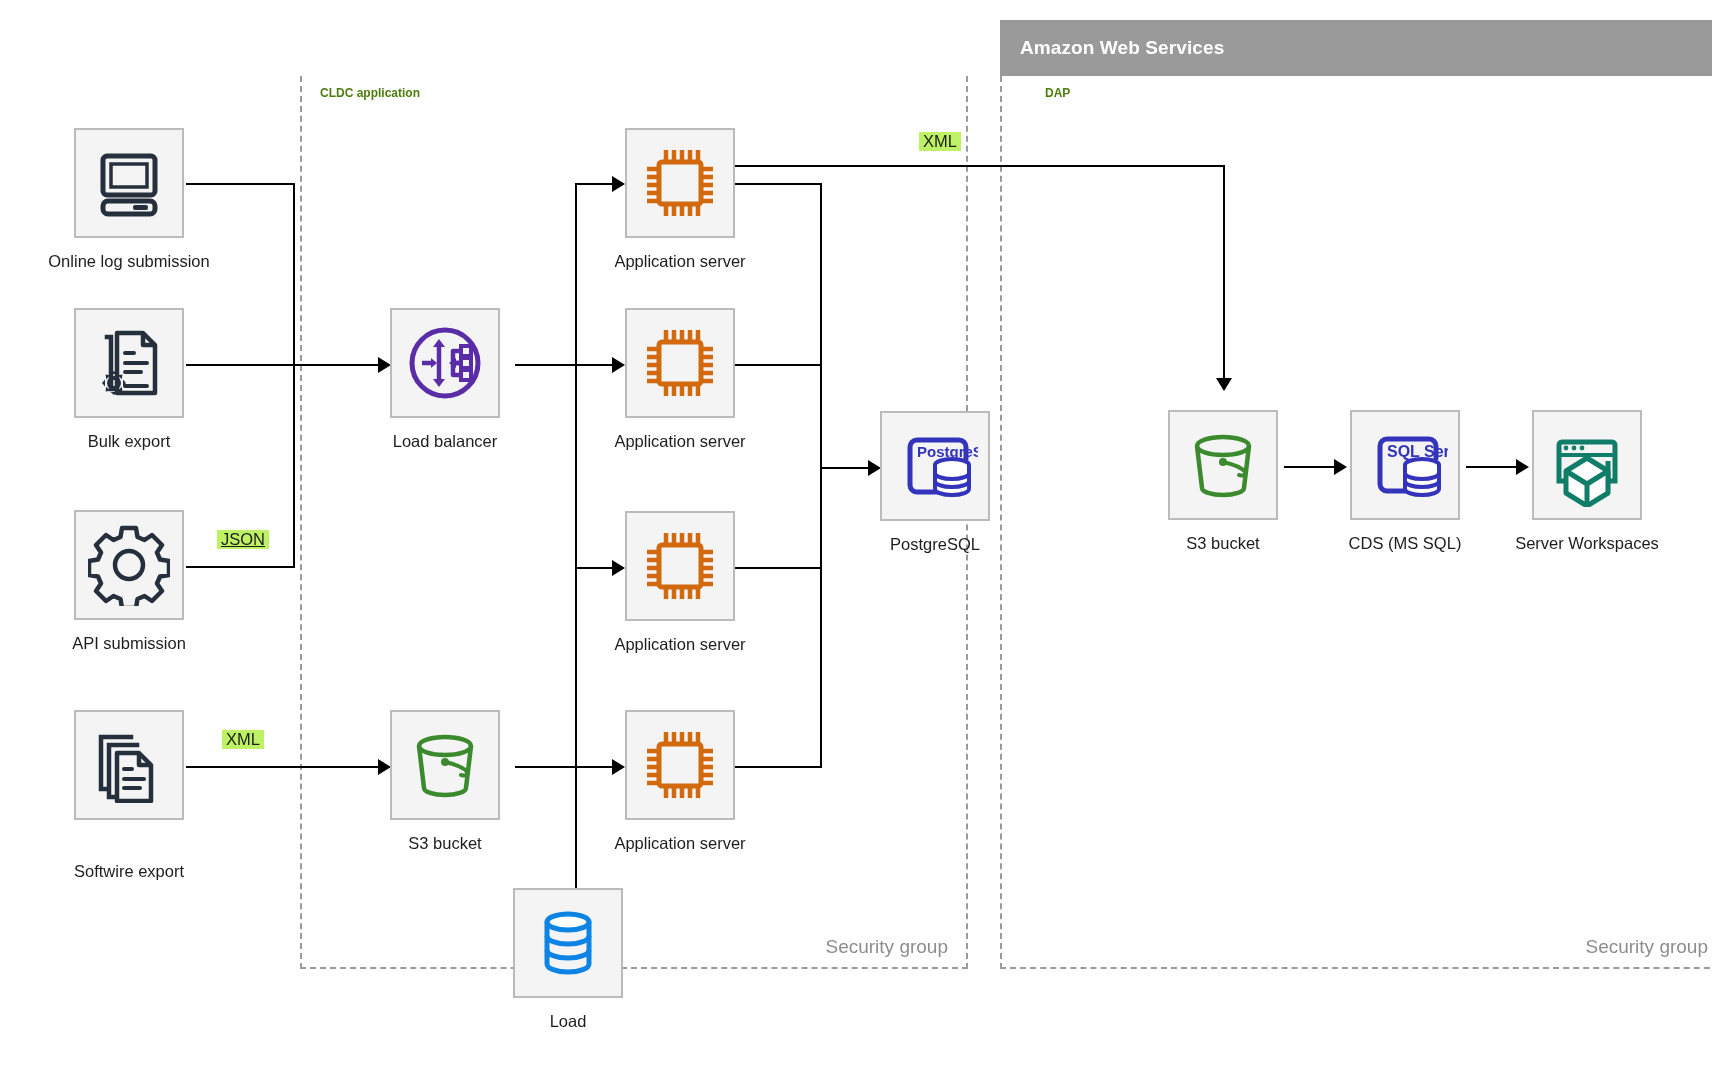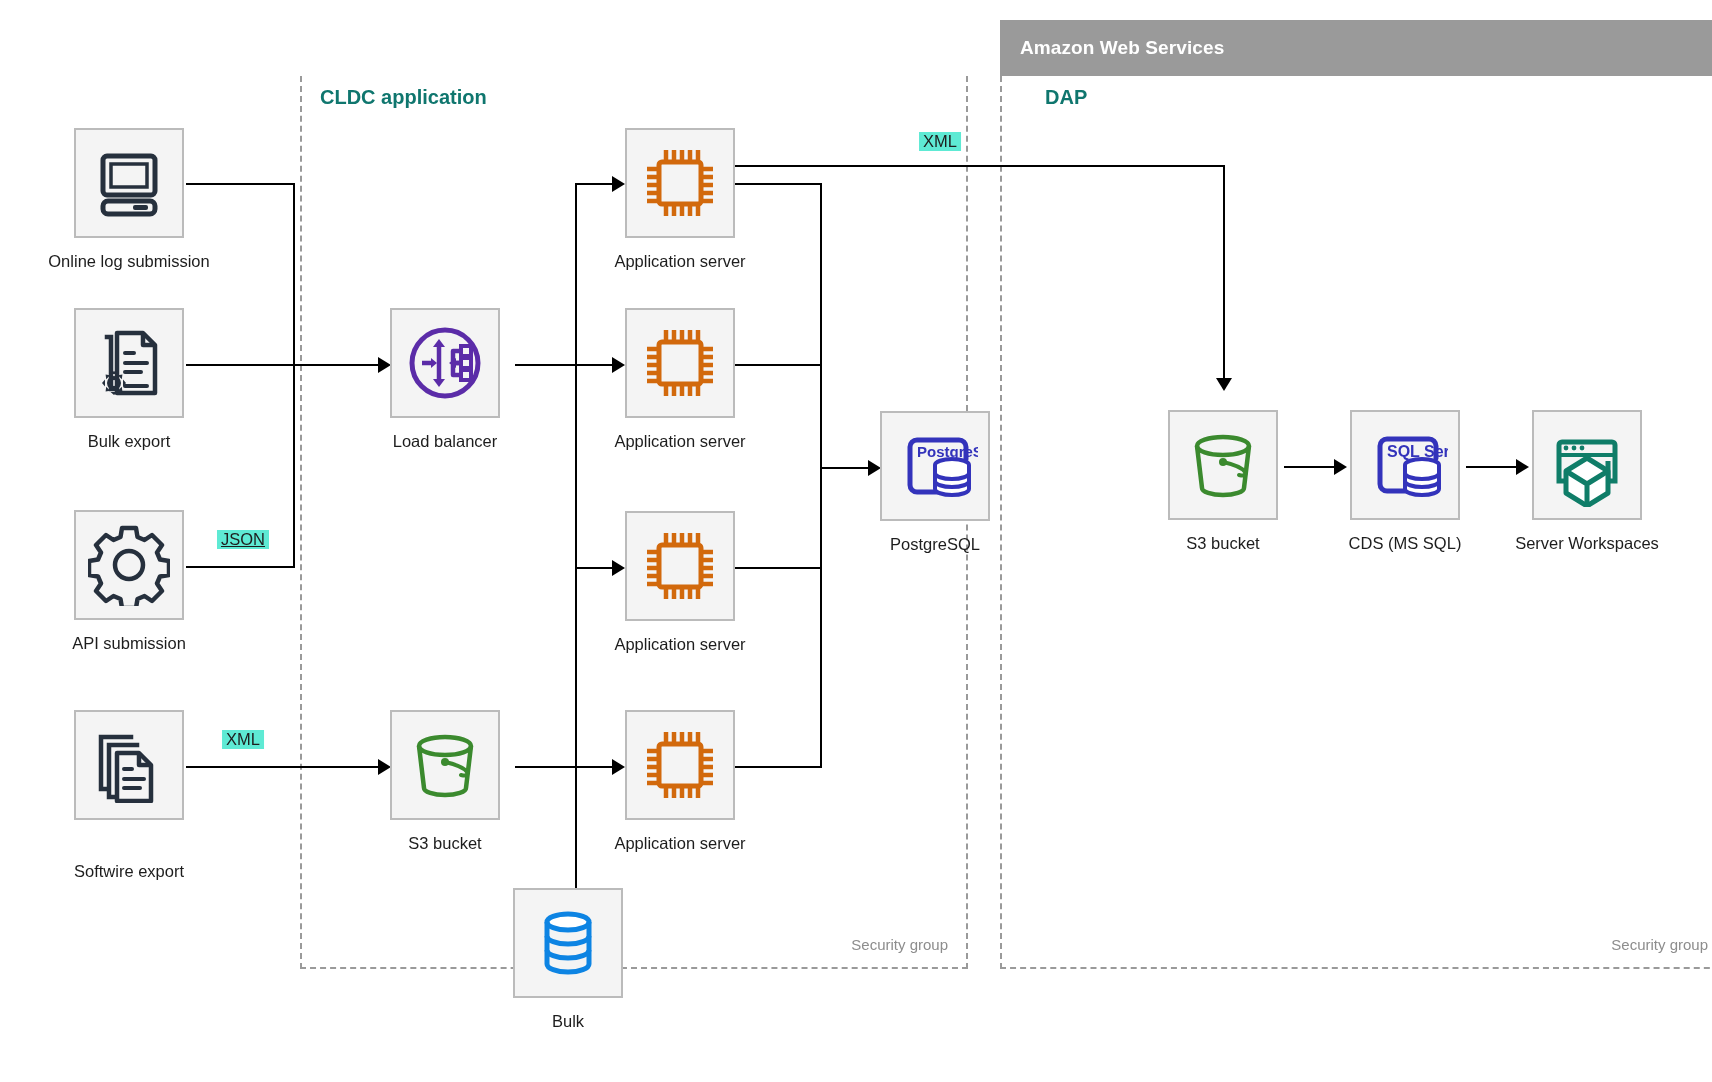--- a/index.html
+++ b/index.html
@@ -34,26 +34,26 @@
   .group-dashed {
     position: absolute;
     border: 2px dashed #9a9a9a;
     border-top: none;
     box-sizing: border-box;
     background: transparent;
   }
   .group-sub {
     position: absolute;
     font-weight: bold;
-    font-size: 20px;
-    color: #0f766e;
+    font-size: 12px;
+    color: #4d7c0f;
   }
   .group-foot {
     position: absolute;
-    font-size: 15px;
+    font-size: 19px;
     color: #8d8d8d;
     text-align: right;
   }
   
   .node {
     position: absolute;
     width: 110px;
     height: 110px;
     background: #f4f4f4;
     border: 2px solid #bbbbbb;
@@ -90,21 +90,21 @@
     width: 0; height: 0;
     border-left: 8px solid transparent;
     border-right: 8px solid transparent;
     border-top: 13px solid #000000;
   }
   .edge-label {
     position: absolute;
     font-size: 16.5px;
     color: #1d1d1d;
     white-space: nowrap;
-    background: #5eead4;
+    background: #bef264;
     padding: 0 4px;
     transform: translateX(-50%);
     text-align: center;
   }
 </style>
 </head>
 <body>
 
 <div id="canvas">
 
@@ -326,21 +326,21 @@
 
   <div class="node" style="left:513px; top:888px;">
     <span>
       <svg width="76" height="76" viewBox="0 0 76 76">
         <ellipse cx="38" cy="17" rx="21" ry="8" fill="#ffffff" stroke="#0d84e3" stroke-width="5"></ellipse>
         <path d="M17 17 v42 a21 8 0 0 0 42 0 v-42" fill="none" stroke="#0d84e3" stroke-width="5"></path>
         <path d="M17 31 a21 8 0 0 0 42 0 M17 45 a21 8 0 0 0 42 0" fill="none" stroke="#0d84e3" stroke-width="5"></path>
       </svg>
     </span>
   </div>
-  <div class="node-label" style="left:568px; top:1012px;">Bulk</div>
+  <div class="node-label" style="left:568px; top:1012px;">Load</div>
 
   <div class="node" style="left:1168px; top:410px;">
     <span>
       <svg width="82" height="82" viewBox="0 0 82 82">
         <ellipse cx="41" cy="22" rx="26" ry="9" fill="none" stroke="#3b8a2e" stroke-width="4.5"></ellipse>
         <path d="M15 22 l5 42 a21 7 0 0 0 42 0 l5 -42" fill="none" stroke="#3b8a2e" stroke-width="4.5"></path>
         <path d="M41 38 q18 4 22 10 q2 5 -6 3" fill="none" stroke="#3b8a2e" stroke-width="4" stroke-linecap="round"></path>
         <circle cx="41" cy="38" r="4" fill="#3b8a2e"></circle>
       </svg>
     </span>

